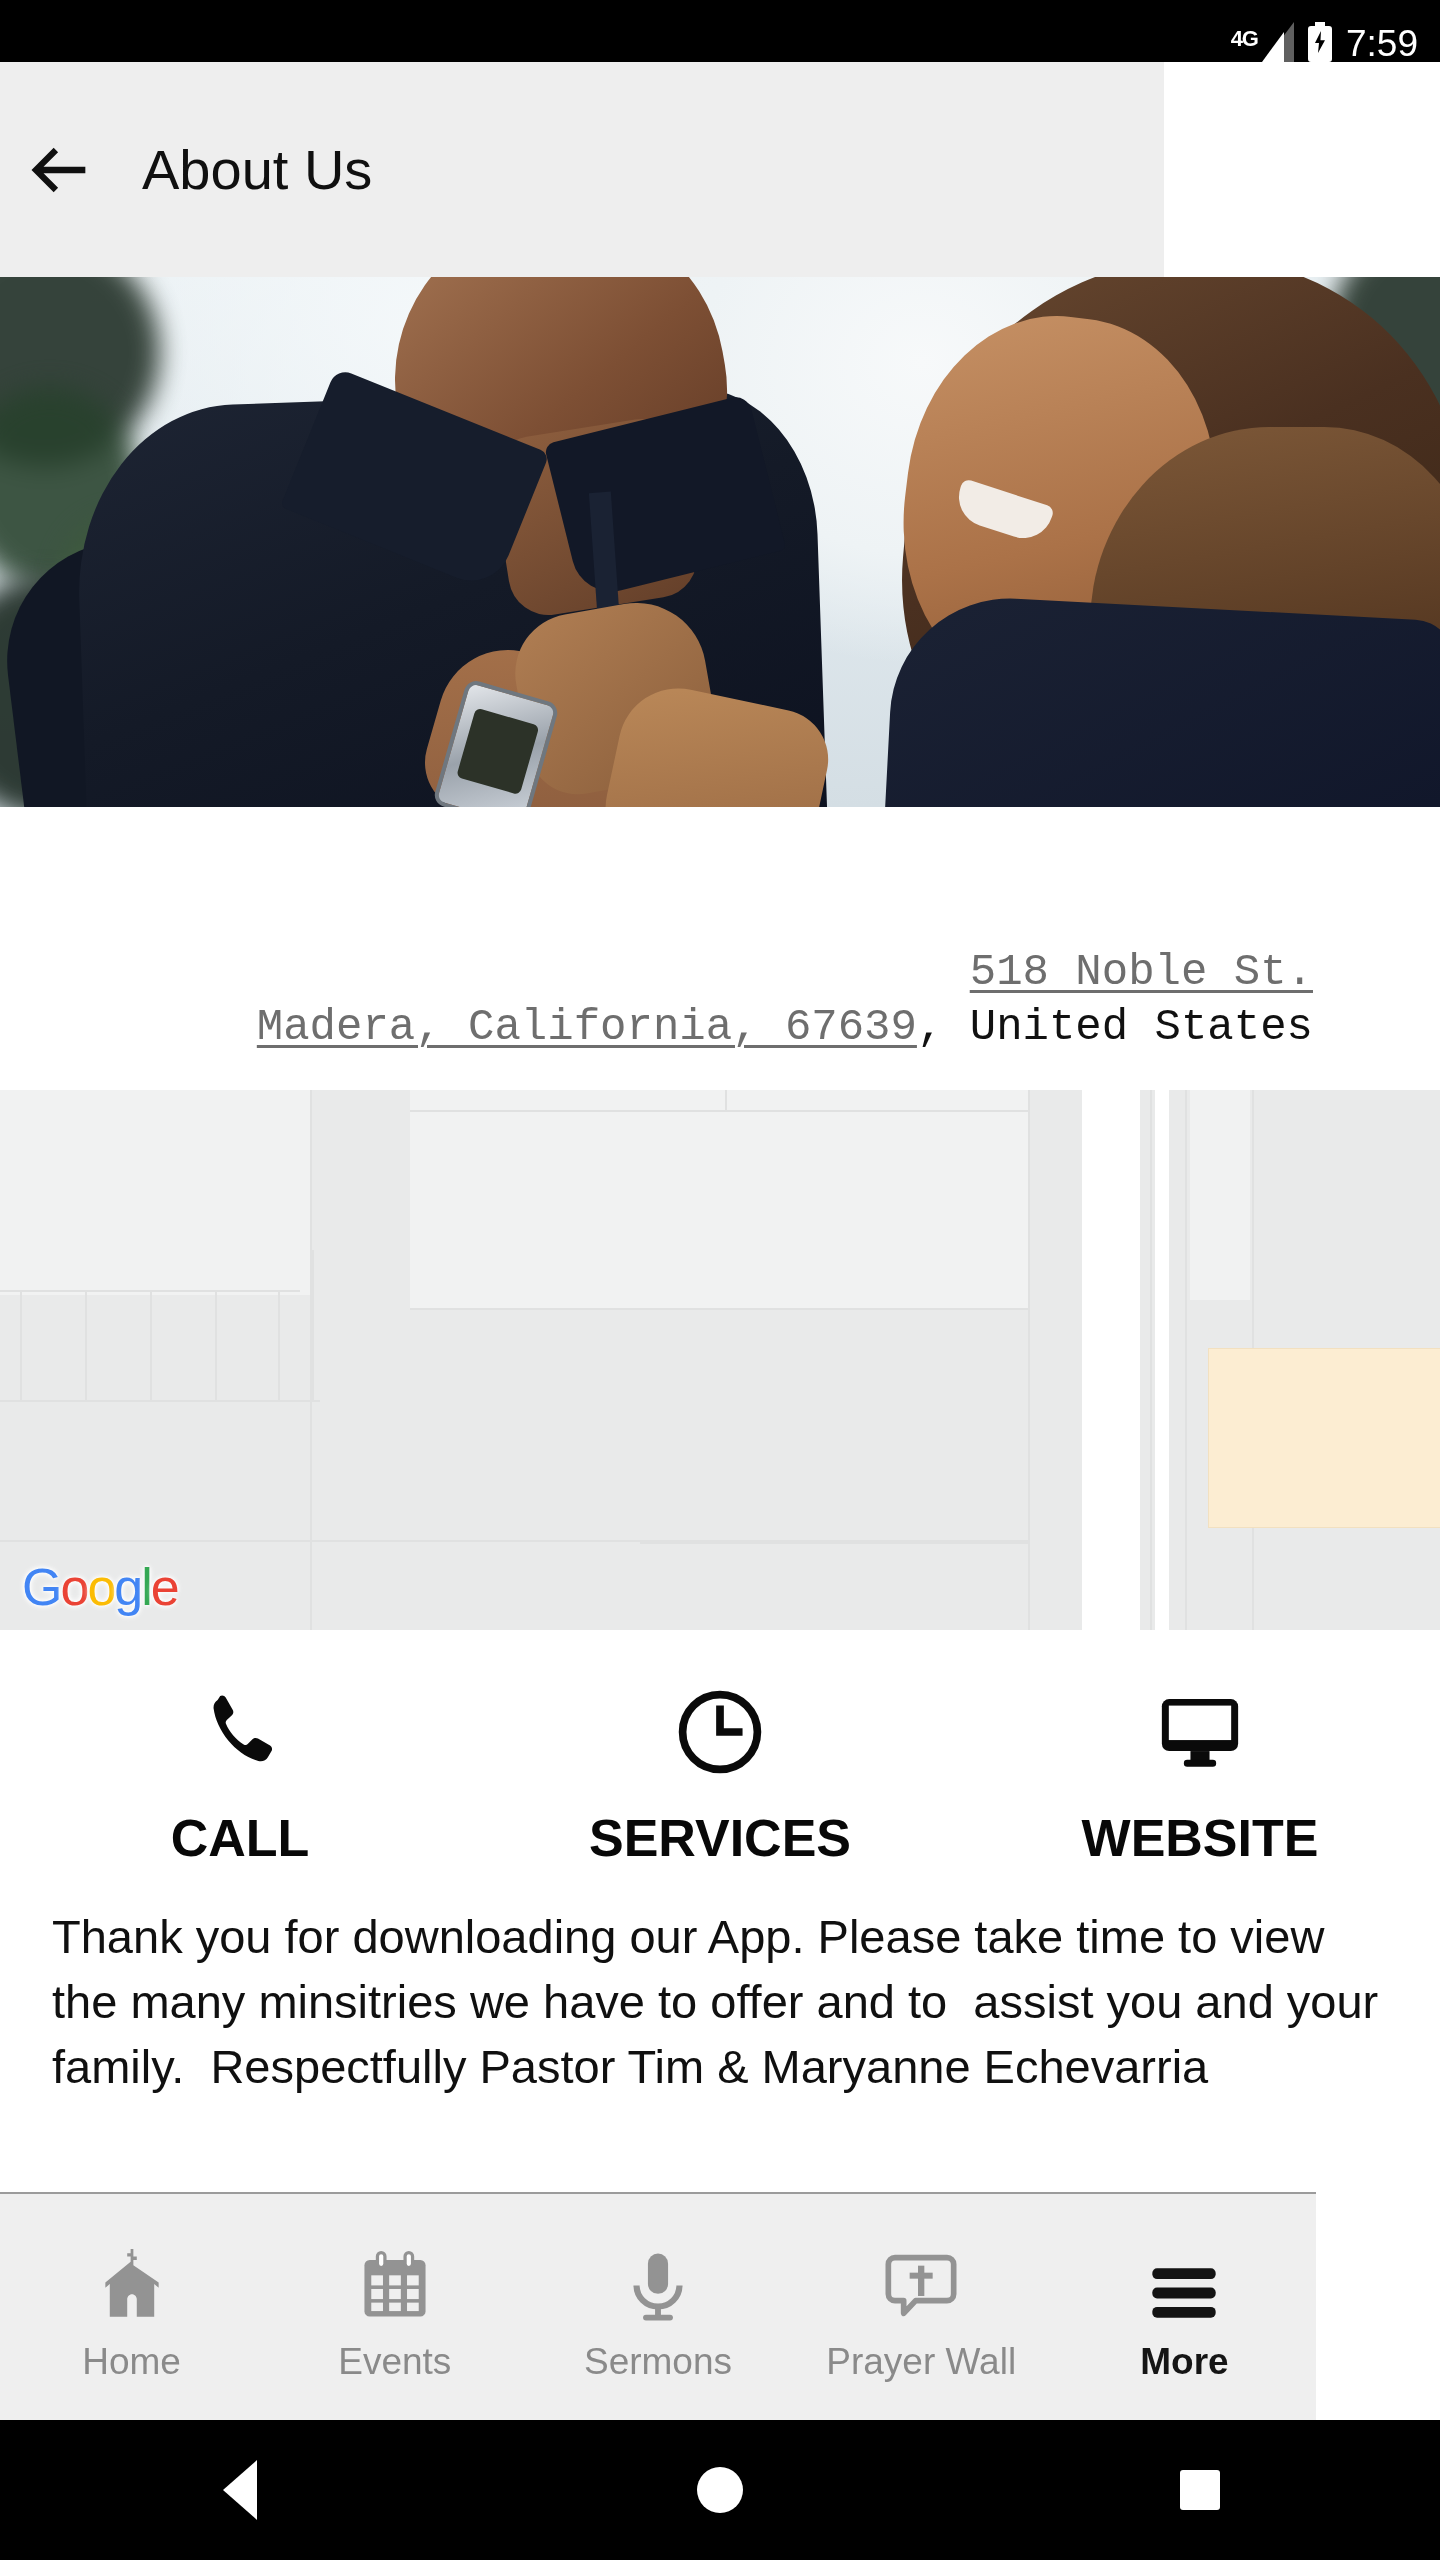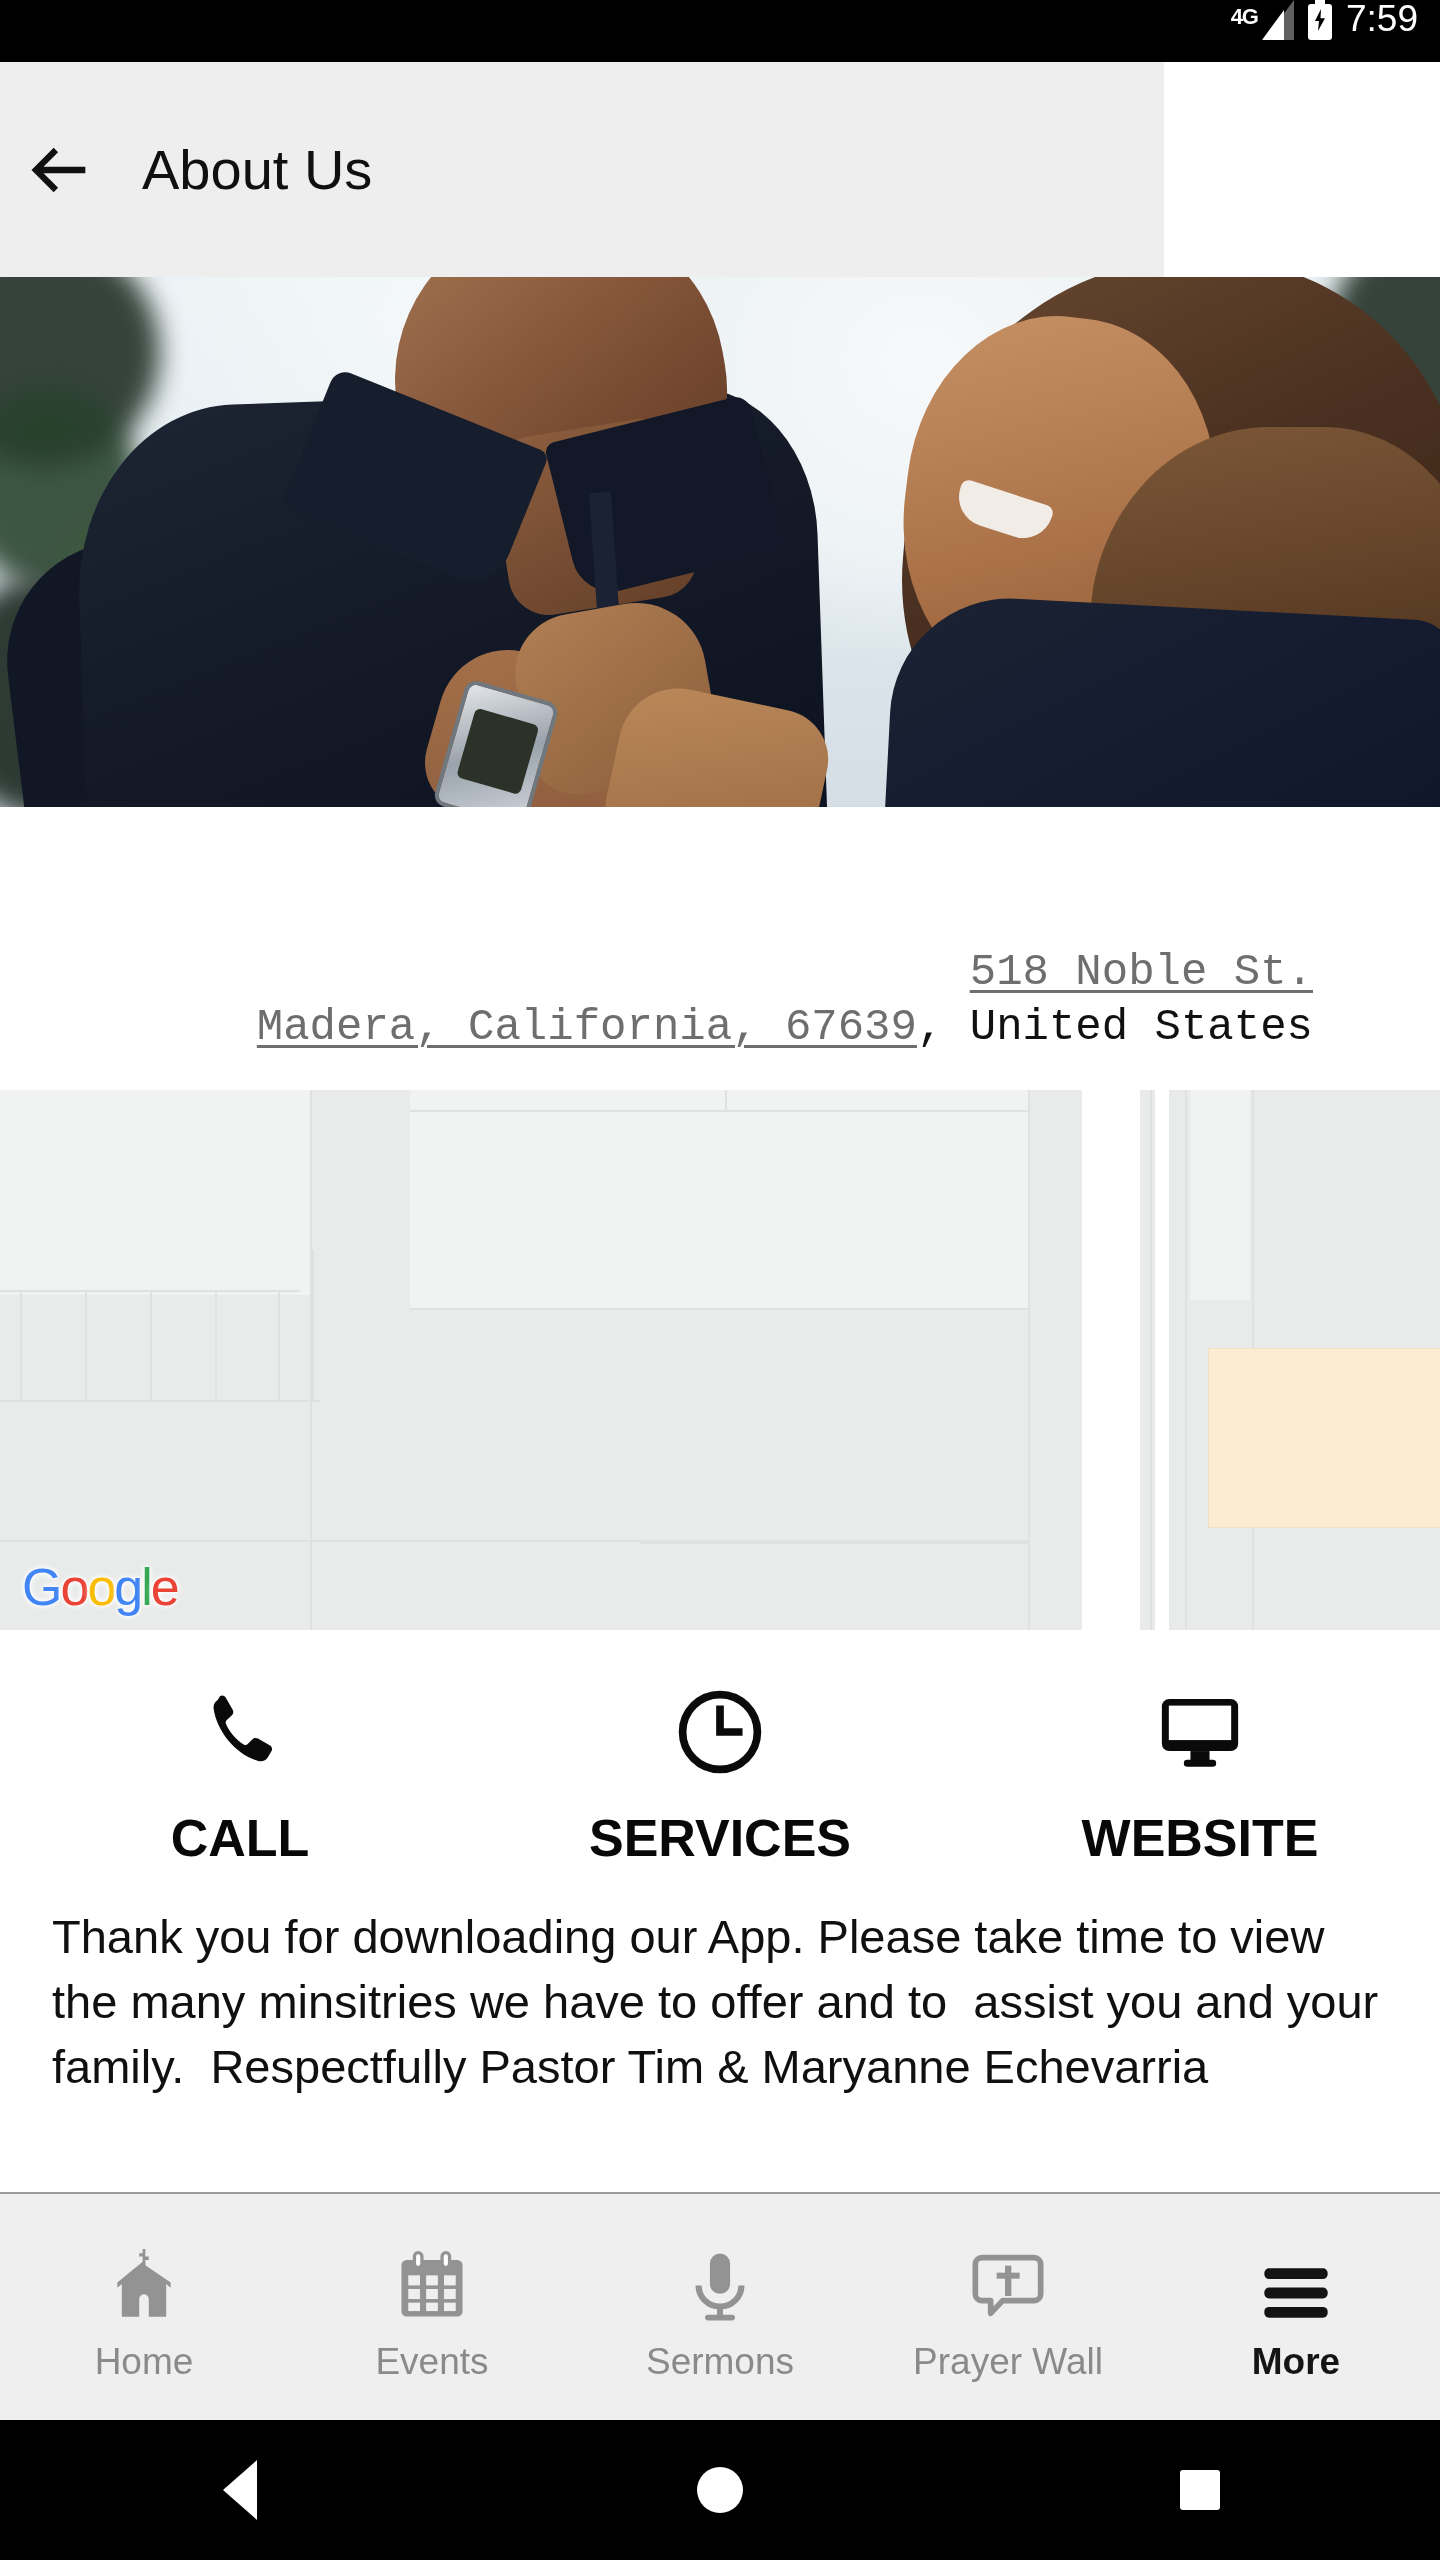--- a/index.html
+++ b/index.html
@@ -7,21 +7,21 @@
     width:1440px; height:2560px;
     background:#ffffff;
     font-family:"Liberation Sans", sans-serif;
     overflow:hidden;
   }
   #screen { position:relative; width:1440px; height:2560px; background:#fff; }
 
   
   .statusbar {
     position:absolute; top:0; left:0; width:1440px; height:62px;
-    background:#000; display:flex; align-items:flex-start;
+    background:#000; display:flex; align-items:flex-end;
     justify-content:flex-end; padding-right:22px; gap:14px;
   }
   .sb-net { display:flex; align-items:flex-end; gap:2px; }
   .sb-4g { color:#fff; font-size:22px; font-weight:700; line-height:1;
            position:relative; top:-12px; letter-spacing:-1px; }
   .sig-wrap { position:relative; width:34px; height:40px; }
   .sig-full {
     position:absolute; right:0; bottom:0; width:0; height:0;
     border-left:30px solid transparent; border-bottom:40px solid #606060;
   }
@@ -220,21 +220,21 @@
 
   
   .bodytext {
     position:absolute; top:1905px; left:52px; width:1340px;
     font-size:47px; line-height:1.38; color:#101010;
     white-space:pre-wrap;
   }
 
   
   .tabbar {
-    position:absolute; top:2192px; left:0; width:1440px; height:228px;
+    position:absolute; top:2192px; left:0; width:1316px; height:228px;
     background:#efefef; border-top:2px solid #9b9b9b; display:flex;
   }
   .tab {
     flex:1; display:flex; flex-direction:column;
     align-items:center; justify-content:center; gap:14px; cursor:pointer;
   }
   .tab-ico { height:95px; display:flex; align-items:flex-end; justify-content:center; }
   .tab-label { font-size:37px; color:#8a8a8a; }
   .tab.active .tab-label { color:#151515; font-weight:700; }
 

